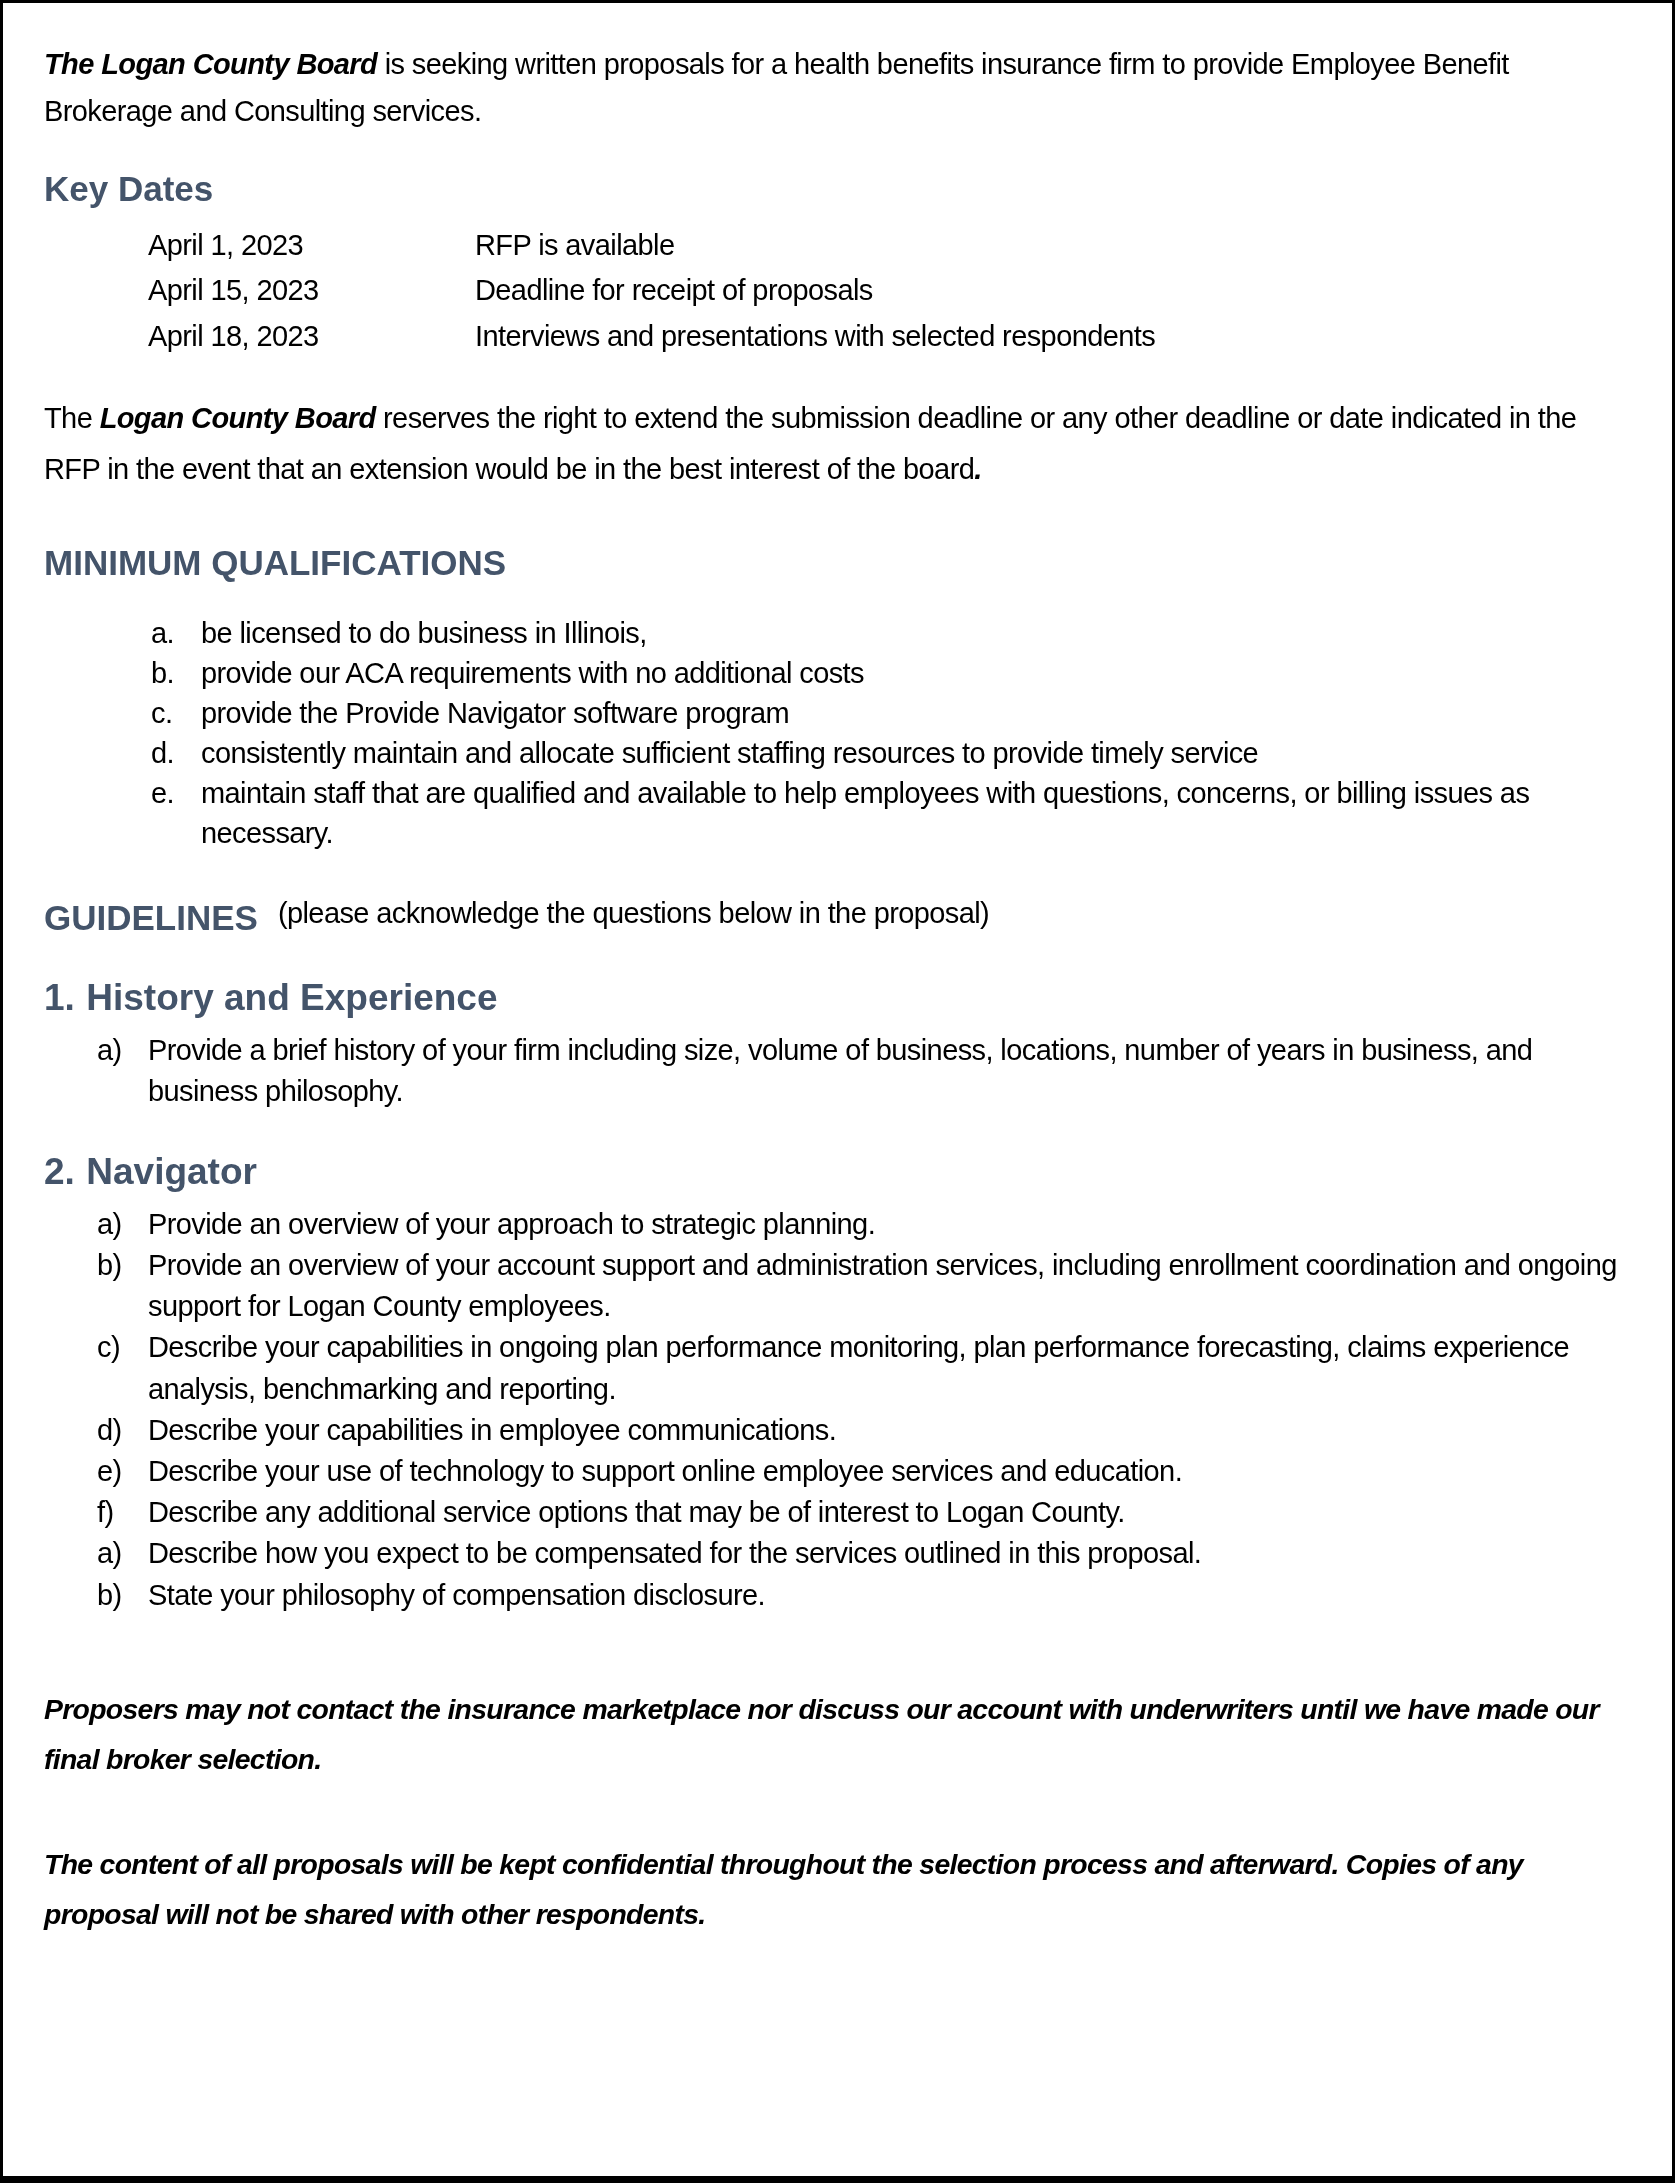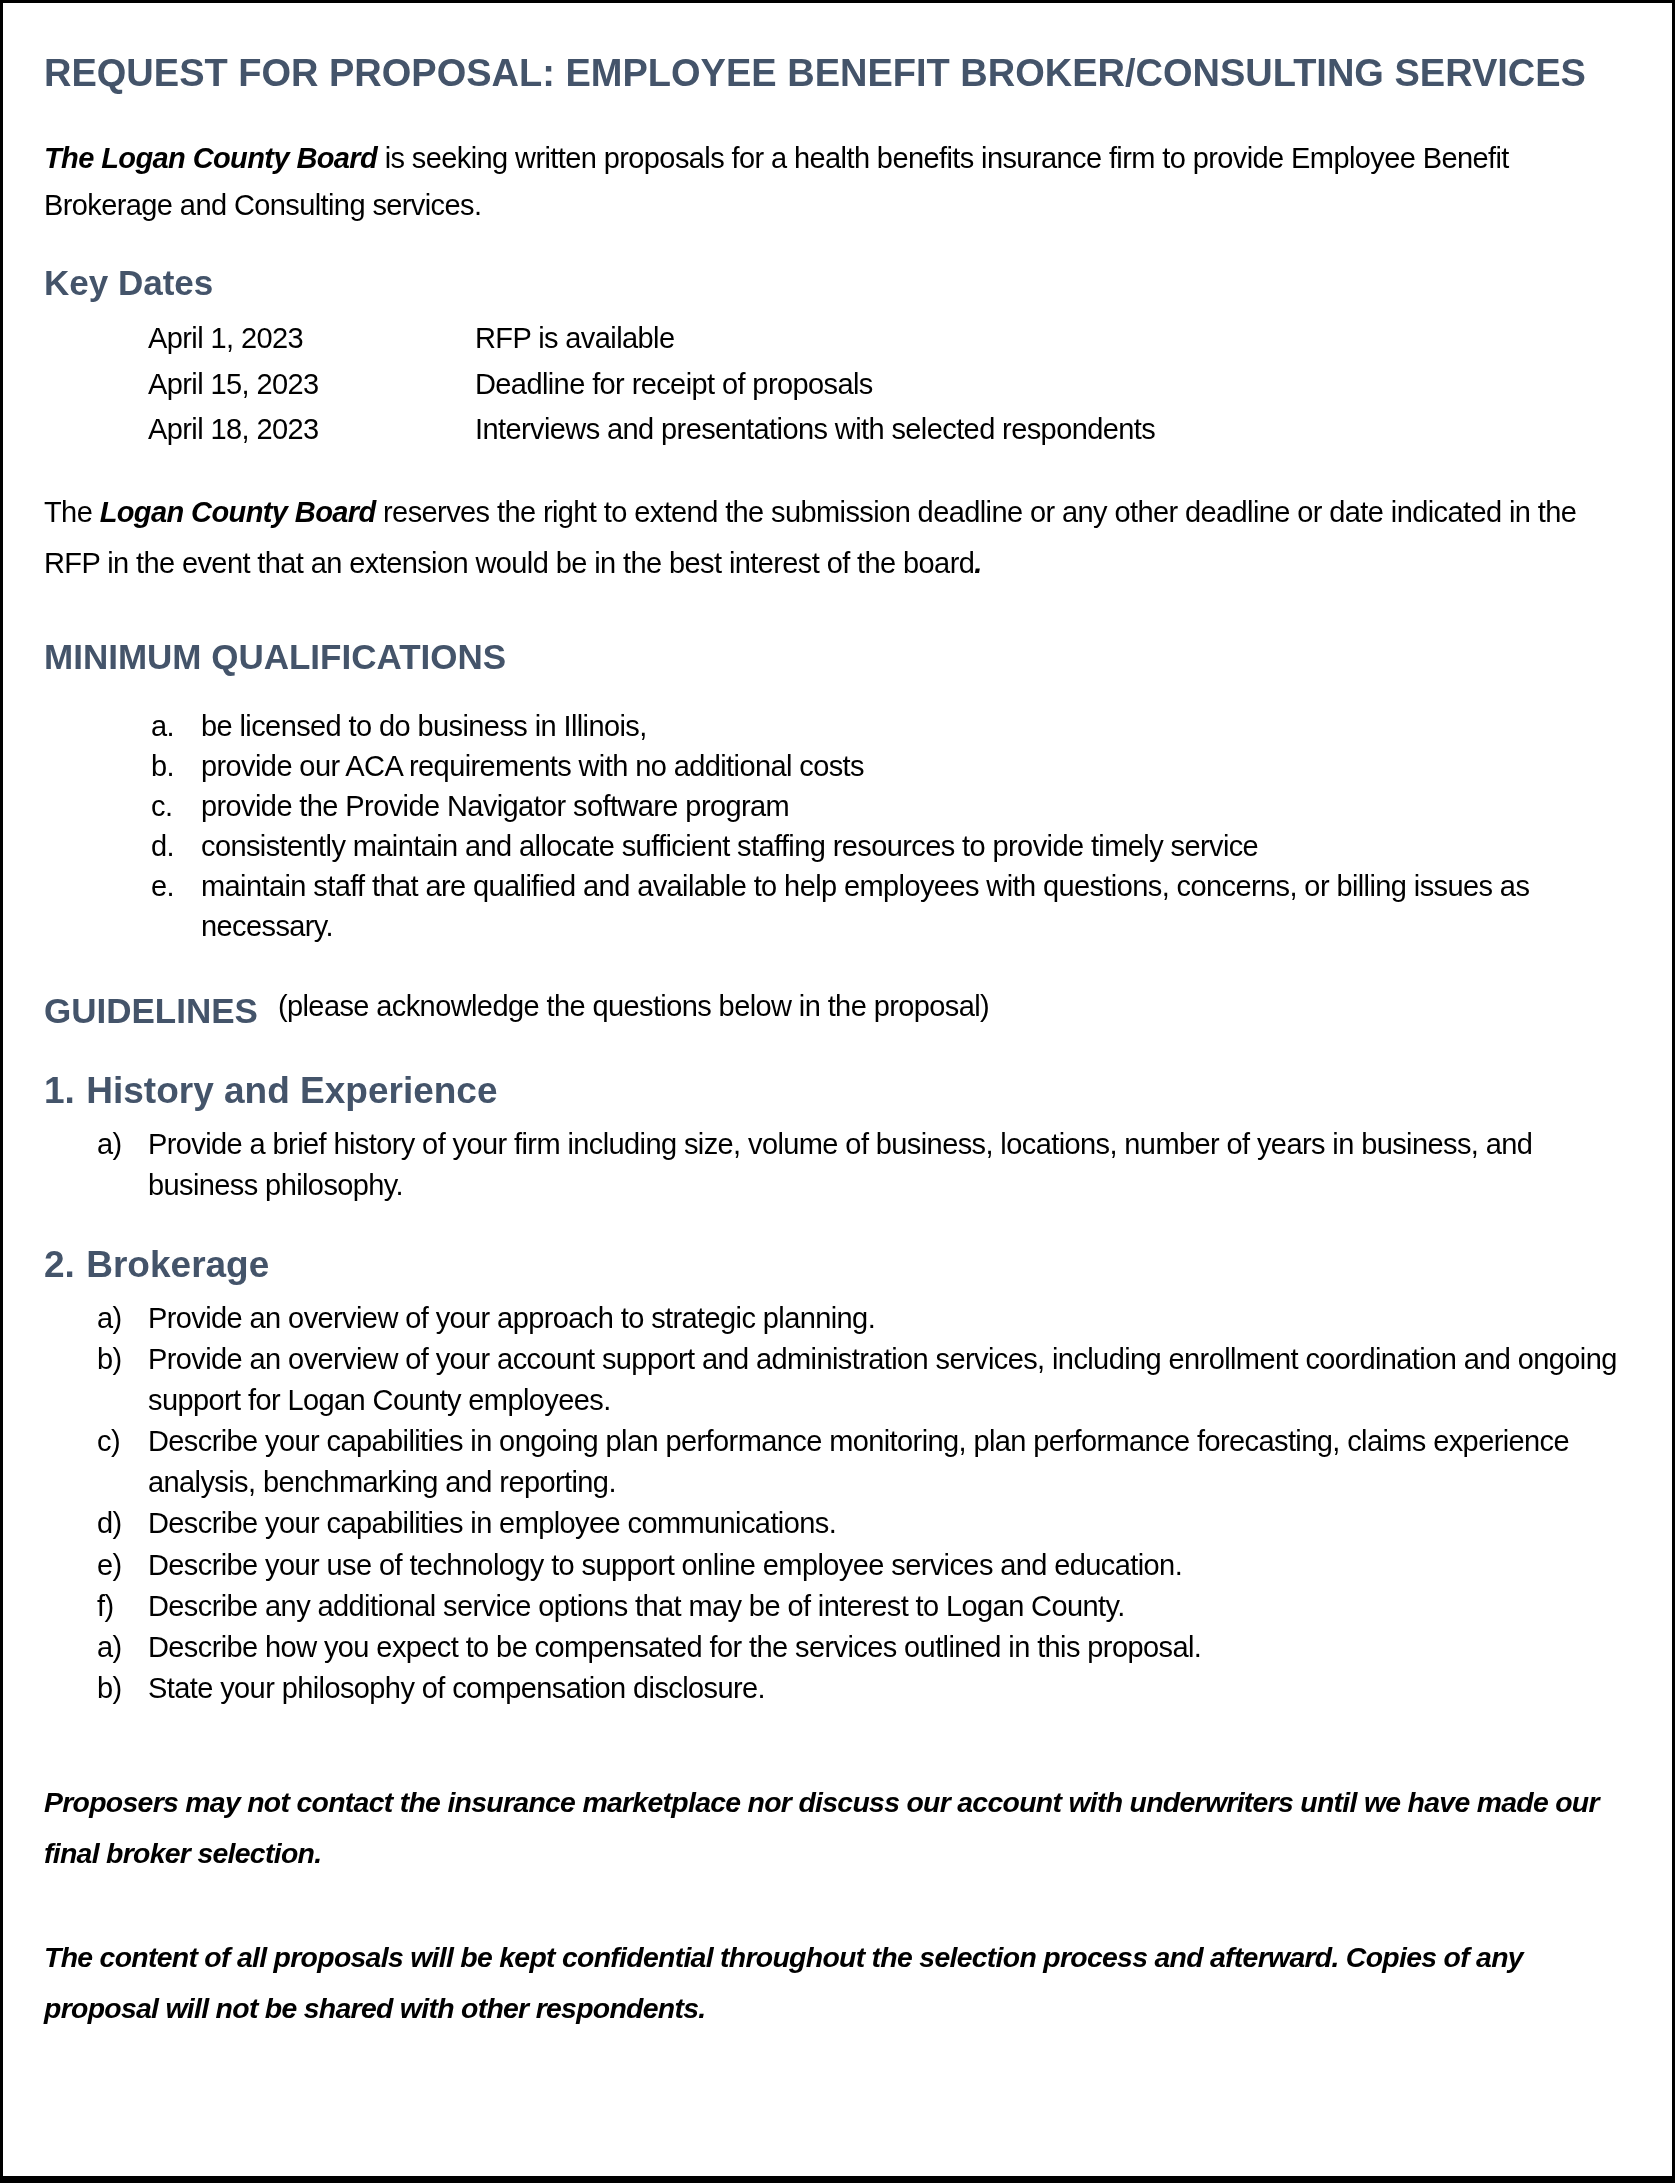--- a/index.html
+++ b/index.html
@@ -84,21 +84,20 @@
     margin: 0 0 54px 0;
     white-space: pre-wrap;
   }
   .closing .c-para:last-child { margin-bottom: 0; }
 </style>
 </head>
 <body>
 
 <div class="page">
 
-  <h1 class="doc-title">REQUEST FOR PROPOSAL: EMPLOYEE BENEFIT BROKER/CONSULTING SERVICES</h1>
 
   <p class="para"><span class="bold-italic">The Logan County Board</span><span> is seeking written proposals for a health benefits insurance firm to provide Employee Benefit Brokerage and Consulting services.</span></p>
 
   <h2 class="section-heading mt-keydates">Key Dates</h2>
 
   <div>
     <div class="date-row">
       <span class="date-col">April 1, 2023</span>
       <span class="event-col">RFP is available</span>
     </div>
@@ -149,21 +148,21 @@
       <span class="num">1.</span><span>History and Experience</span>
     </h2>
     <div class="g-item">
       <span class="marker">a)</span>
       <span class="item-text">Provide a brief history of your firm including size, volume of business, locations, number of years in business, and business philosophy.</span>
     </div>
   </div>
 
   <div>
     <h2 class="num-heading">
-      <span class="num">2.</span><span>Brokerage</span>
+      <span class="num">2.</span><span>Navigator</span>
     </h2>
     <div class="g-item">
       <span class="marker">a)</span>
       <span class="item-text">Provide an overview of your approach to strategic planning.</span>
     </div>
     <div class="g-item">
       <span class="marker">b)</span>
       <span class="item-text">Provide an overview of your account support and administration services, including enrollment coordination and ongoing support for Logan County employees.</span>
     </div>
     <div class="g-item">

